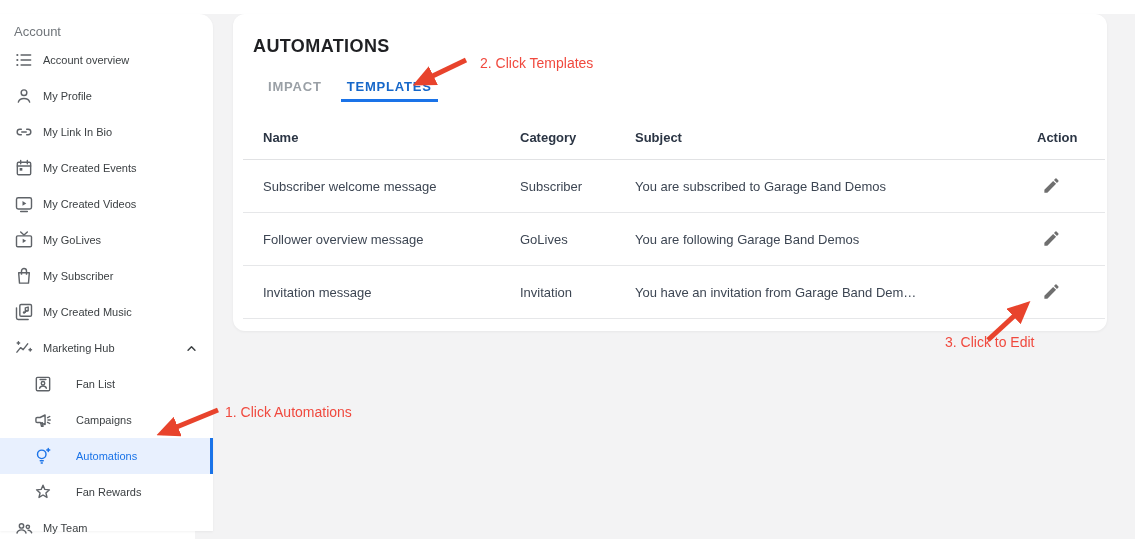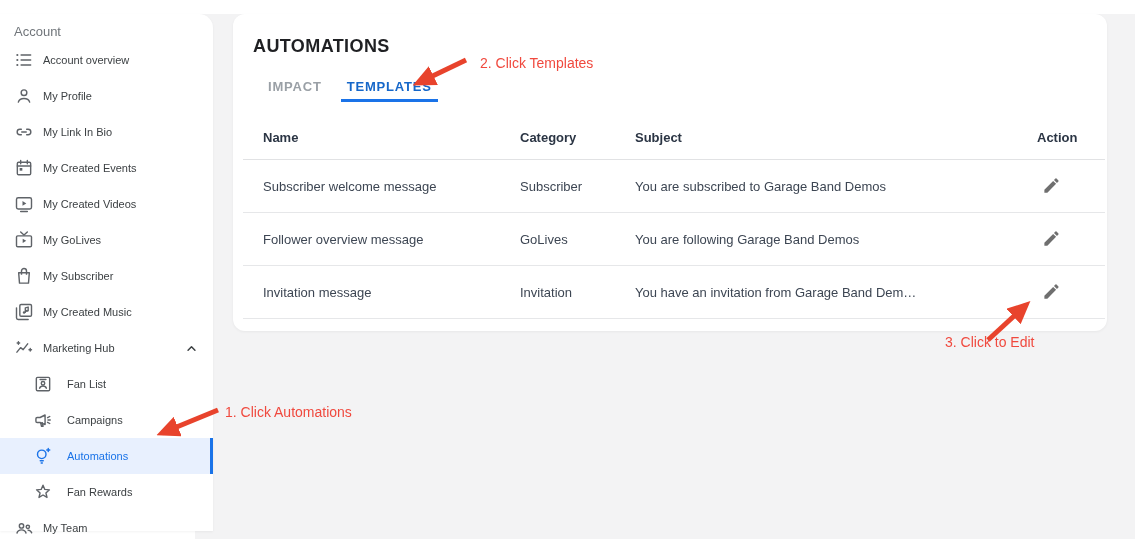--- a/index.html
+++ b/index.html
@@ -26,21 +26,21 @@
   .sidebar-label {
     font-size:13px; color:#70757a;
     padding:10px 0 0 14px; height:28px;
   }
   .side-item {
     height:36px; display:flex; align-items:center;
     padding-left:14px; gap:9px;
     font-size:11px; color:#3c4043;
     cursor:pointer; position:relative;
   }
-  .side-item.sub { padding-left:33px; gap:14px; }
+  .side-item.sub { padding-left:33px; gap:23px; }
   .side-item.selected {
     background:#e8f0fe; color:#1a73e8;
     border-right:3px solid #1a73e8;
   }
   .ic { width:20px; height:20px; flex:0 0 20px; display:flex; align-items:center; justify-content:center; }
   .ic svg { width:20px; height:20px; }
   .chev { margin-left:auto; margin-right:14px; display:flex; }
   
   .main-card {
     position:absolute; left:233px; top:14px; width:874px; height:317px;

